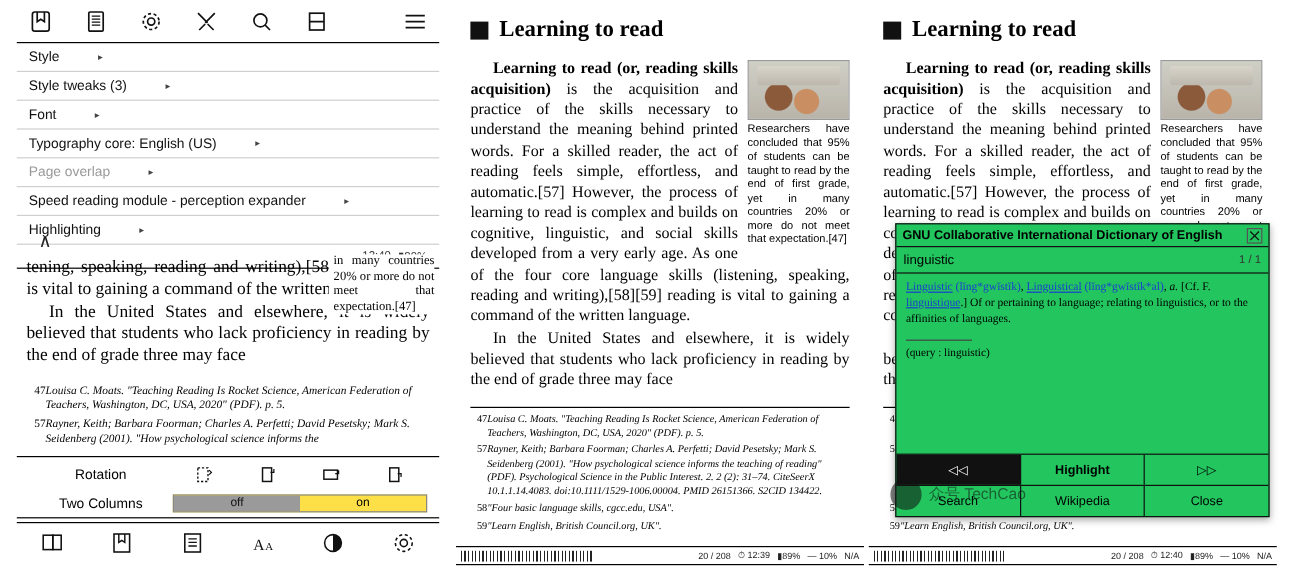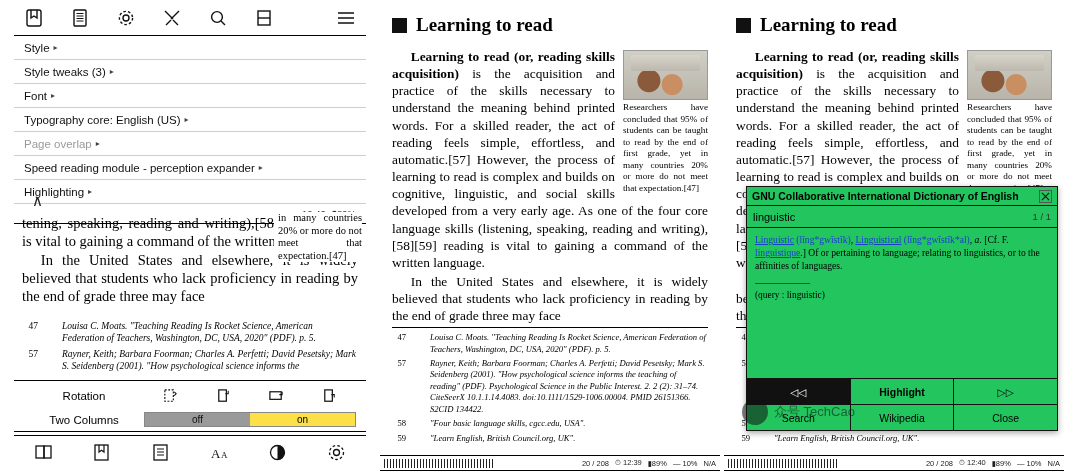--- a/index.html
+++ b/index.html
@@ -17,21 +17,21 @@
   .panel1 { position:absolute; left:14px; top:0px; width:352px; height:473px; }
   .p1-toolbar {
     position:relative; height:36px; border-bottom:1px solid #000;
     display:flex; align-items:center; padding:0 10px; gap:26px;
   }
   .p1-toolbar .ic { width:20px; height:20px; display:block; }
   .p1-toolbar .spacer { flex:1; }
   .menu-row {
     height:24px; border-bottom:1px solid #cfcfcf;
     display:flex; align-items:center; padding:0 10px;
-    font-size:11.5px; color:#111;
+    font-size:11.5px; color:#111;gap:28px;
   }
   .menu-row.dim { color:#9a9a9a; }
   .menu-row .arr { margin-left:4px; font-size:8px; color:#444; }
   .p1-status {
     height:20px; display:flex; align-items:center; justify-content:flex-end;
     padding:0 10px; font-size:9.5px; color:#333; gap:6px;
     border-bottom:1px solid #000;
   }
   .p1-caret { position:absolute; left:18px; top:192px; font-size:15px; color:#222; }
   .p1-text {
@@ -41,21 +41,21 @@
   }
   .p1-col2 {
     position:absolute; right:4px; top:212px; width:88px;
     font-family:"Liberation Serif", serif; font-size:10.5px; line-height:1.2;
     text-align:justify; color:#000; background:#fff; padding-left:4px;
   }
   .p1-notes {
     position:absolute; left:0; top:320px; width:352px; height:60px;
     padding:0 10px; font-family:"Liberation Serif", serif; font-size:9.5px; line-height:1.3;
   }
-  .note { display:flex; gap:24px; margin-bottom:3px; }
+  .note { display:flex; gap:0; margin-bottom:3px; }
   .note .num { width:14px; text-align:right; font-style:normal; }
   .note .body { flex:1; font-style:italic; }
   .p1-sep { position:absolute; left:0; top:380px; width:352px; border-top:1px solid #000; }
   .rot-row {
     position:absolute; left:0; top:384px; width:352px; height:24px;
     display:flex; align-items:center; font-size:11.5px; padding:0 10px;justify-content:space-between;
   }
   .rot-row .lbl { width:120px; text-align:center; }
   .rot-icons { flex:1; display:flex; justify-content:space-around; align-items:center; }
   .rot-icons .ic { width:17px; height:17px; }
@@ -103,21 +103,21 @@
       radial-gradient(circle at 30% 62%, #8a5a3b 0 11px, transparent 12px),
       radial-gradient(circle at 58% 70%, #c98f63 0 10px, transparent 11px),
       linear-gradient(#cfcfc6, #b9b4aa);
     position:relative; overflow:hidden;
   }
   .figure .img:after{
     content:""; position:absolute; left:8%; top:8%; width:84%; height:34%;
     background:linear-gradient(#d9d4c9,#bdb8ad); border-radius:2px;
   }
   .figure .cap {
-    font-family:Liberation Serif, serif; font-size:9.2px; line-height:1.25;
+    font-family:Liberation Sans, sans-serif; font-size:9.2px; line-height:1.25;
     text-align:justify; margin-top:2px;
   }
   .rd-notes {
     position:absolute; left:0; bottom:26px; width:100%;
     padding:0 12px; font-family:"Liberation Serif", serif; font-size:8.6px; line-height:1.33;
   }
   .rd-notes .sep { border-top:1px solid #000; margin-bottom:4px; }
   .rd-statusbar {
     position:absolute; left:0; bottom:2px; width:100%; height:16px;
     border-top:1px solid #000; border-bottom:1px solid #000;

